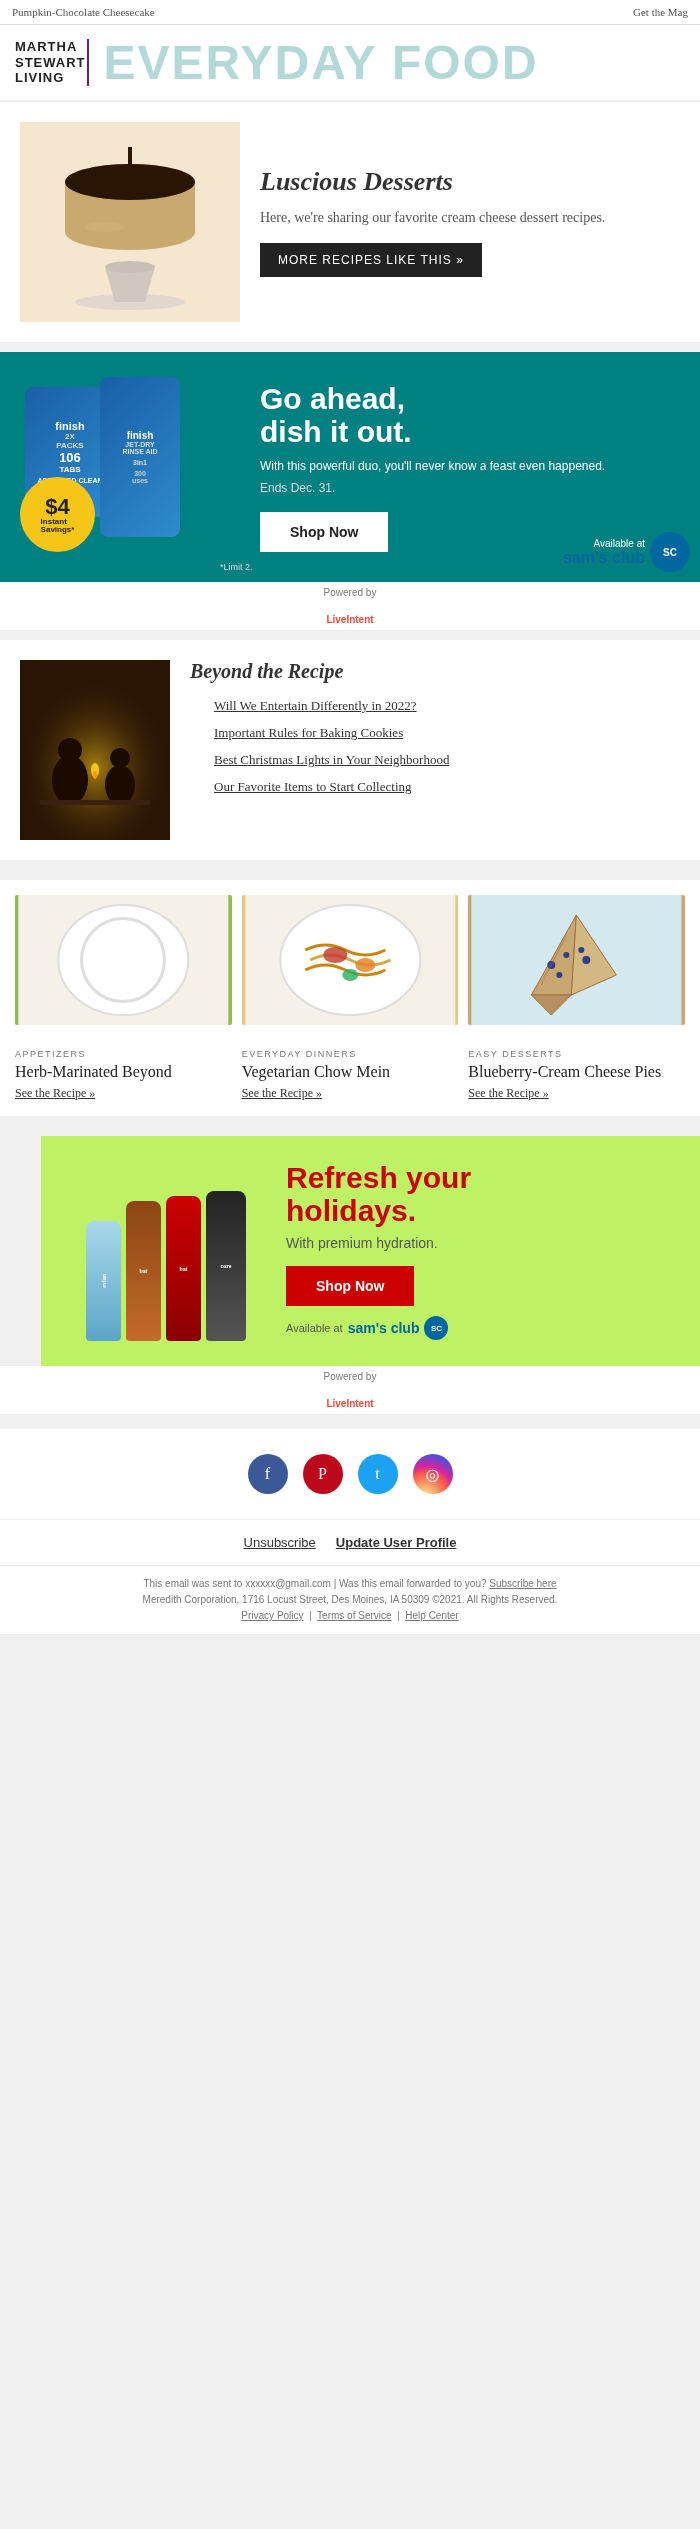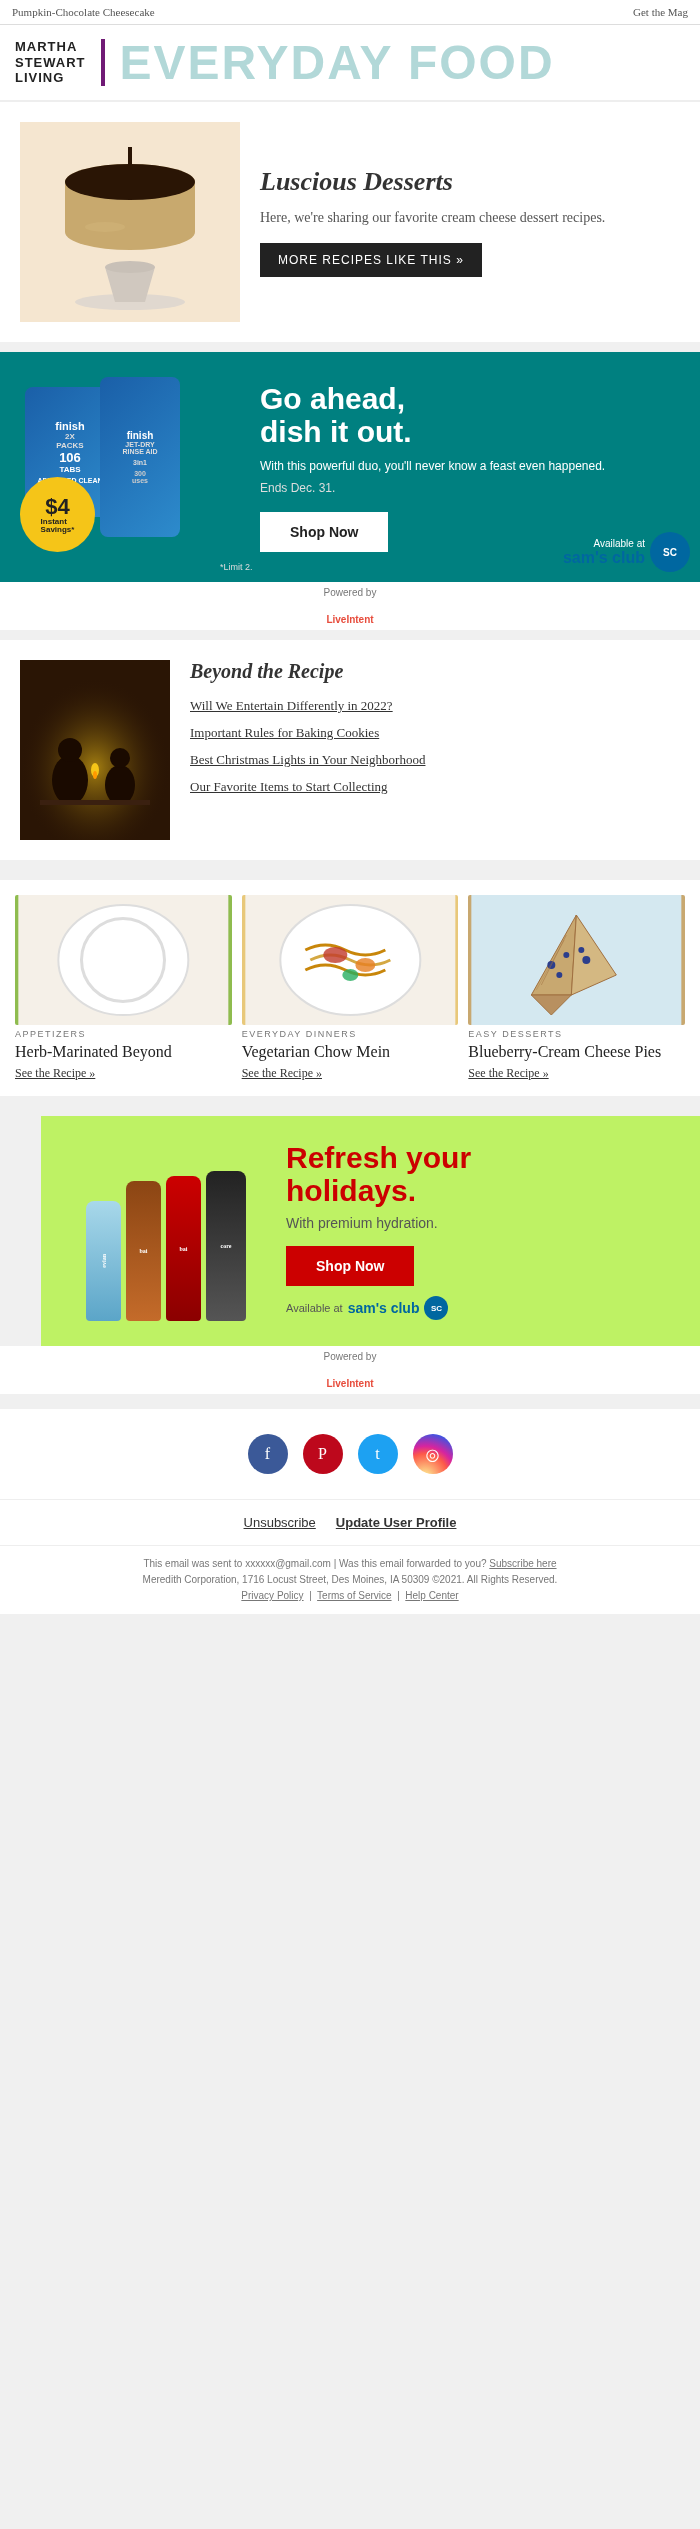--- a/index.html
+++ b/index.html
@@ -25,22 +25,22 @@
       padding: 10px 15px;
       border-bottom: 2px solid #eee;
     }
     .header-brand {
       font-family: Arial, sans-serif;
       font-size: 13px;
       font-weight: bold;
       letter-spacing: 1px;
       color: #222;
       line-height: 1.2;
-      border-right: 4px solid #701a75;
-      padding-right: 15px;
+      border-right: 2px solid #701a75;
+      padding-right: 1px;
       margin-right: 15px;
       text-transform: uppercase;
     }
     .header-brand span { display: block; }
     .header-title {
       font-family: Arial, sans-serif;
       font-size: 48px;
       font-weight: bold;
       color: #b2d8d8;
       letter-spacing: 2px;
@@ -258,20 +258,21 @@
     }
     .beyond-content h3 {
       font-size: 20px;
       color: #333;
       margin-bottom: 15px;
       font-style: italic;
     }
     .beyond-links { list-style: none; }
     .beyond-links li {
       margin-bottom: 10px;
+      margin-left: 24px;
     }
     .beyond-links a {
       color: #333;
       text-decoration: underline;
       font-size: 13px;
       line-height: 1.3;
       display: block;
     }
 
     
@@ -291,21 +292,21 @@
       width: 100%;
       height: 130px;
       border-radius: 2px;
     }
     .recipe-card-category {
       font-family: Arial, sans-serif;
       font-size: 9px;
       letter-spacing: 1.5px;
       text-transform: uppercase;
       color: #777;
-      margin-top: 4px;
+      margin-top: 24px;
       margin-bottom: 3px;
     }
     .recipe-card-title {
       font-size: 16px;
       color: #222;
       margin-bottom: 5px;
       line-height: 1.2;
     }
     .recipe-card-link {
       font-size: 12px;

